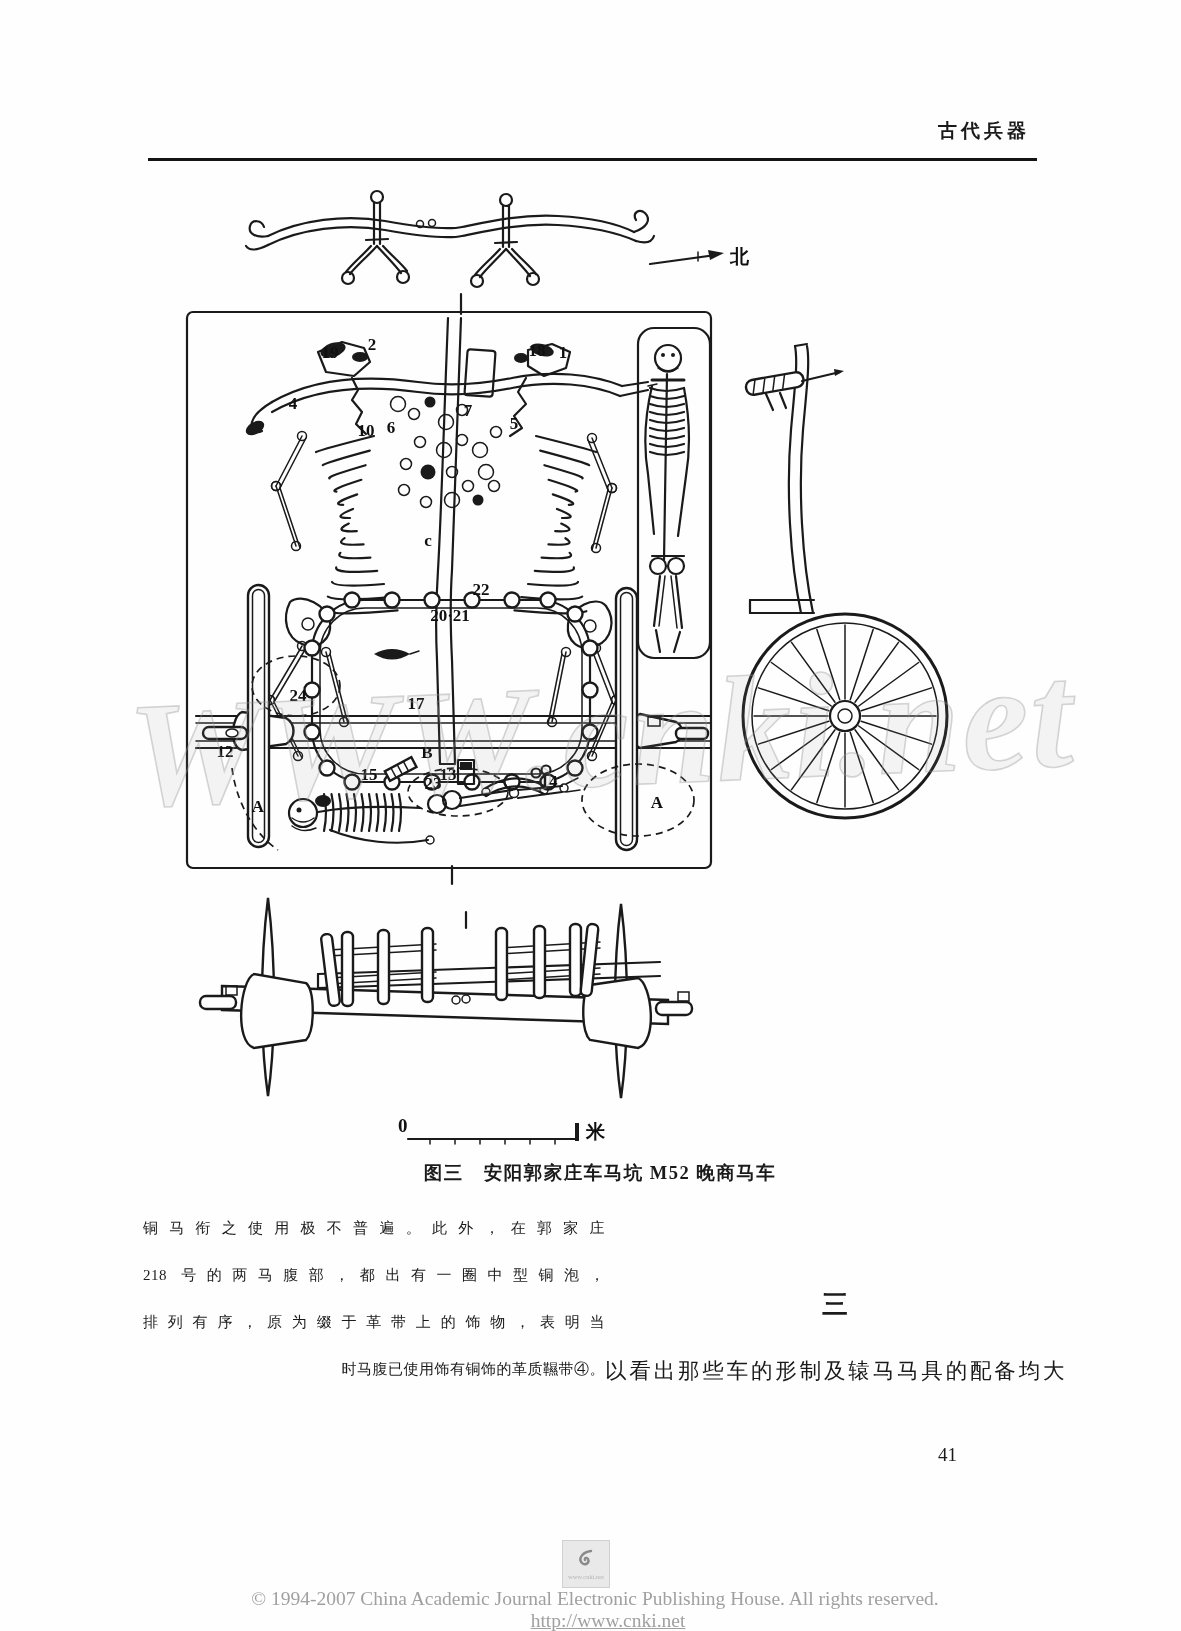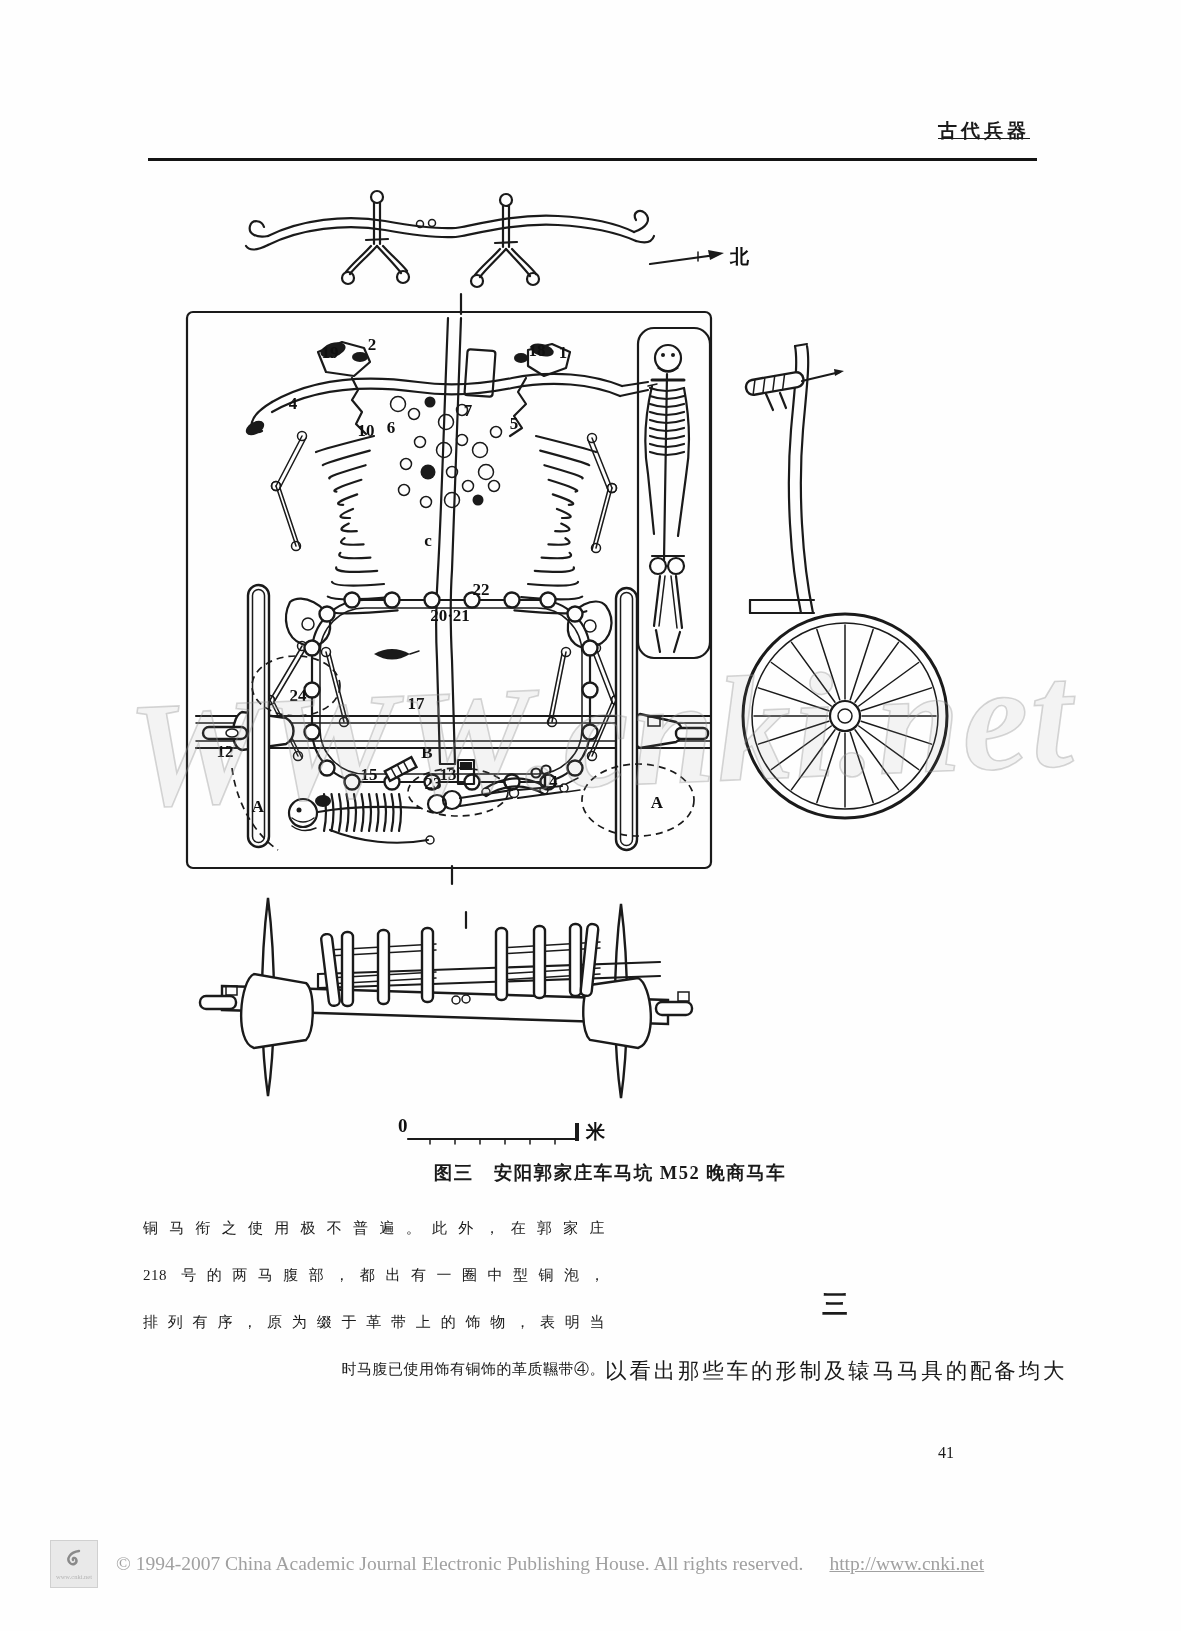--- a/index.html
+++ b/index.html
@@ -1,48 +1,48 @@
 <!DOCTYPE html>
 <html><head>
 <meta charset="utf-8">
 <style>
   html,body{margin:0;padding:0;background:#888;}
   .page{position:relative;width:1181px;height:1631px;background:#fefefe;
         font-family:"Liberation Serif","DejaVu Serif",serif;color:#1a1a1a;overflow:hidden;margin:0 auto;}
   
-  .hdr-title{position:absolute;left:938px;top:118px;font-size:19px;font-weight:bold;letter-spacing:4px;text-decoration:underline;}
+  .hdr-title{position:absolute;left:938px;top:118px;font-size:19px;font-weight:bold;letter-spacing:4px;}
   .hdr-rule{position:absolute;left:148px;top:158px;width:889px;height:3px;background:#141414;}
   
   svg.fig{position:absolute;left:0;top:0;width:1181px;height:1631px;}
   .s{stroke:#1a1a1a;fill:none;stroke-width:2.2;stroke-linecap:round;stroke-linejoin:round;}
   .s15{stroke:#1a1a1a;fill:none;stroke-width:1.5;stroke-linecap:round;}
   .s3{stroke:#1a1a1a;fill:none;stroke-width:3;stroke-linecap:round;}
   .w{fill:#fefefe;stroke:#1a1a1a;stroke-width:2.4;}
   .f{fill:#1a1a1a;stroke:none;}
   .dash{stroke:#1a1a1a;fill:none;stroke-width:1.7;stroke-dasharray:7 5;}
   .lbl{font:600 17px "Liberation Serif","DejaVu Serif",serif;fill:#101010;text-anchor:middle;}
   .cjk{font:bold 19px "Liberation Serif","DejaVu Serif",serif;fill:#101010;}
   
   .wmark{position:absolute;left:128px;top:648px;width:980px;font:italic bold 150px "Liberation Serif",serif;
          color:rgba(150,150,150,0.10);-webkit-text-stroke:1.6px rgba(150,150,150,0.38);
          transform:rotate(-2.5deg);letter-spacing:2px;pointer-events:none;white-space:nowrap;}
   
-  .caption{position:absolute;left:280px;top:1160px;width:660px;text-align:center;
+  .caption{position:absolute;left:270px;top:1160px;width:660px;text-align:center;
            font-size:18.5px;font-weight:bold;letter-spacing:1.5px;}
   
   .colL{position:absolute;left:143px;top:1205px;width:462px;font-size:15px;line-height:47px;}
   .colR{position:absolute;left:605px;top:1288px;width:460px;font-size:21.5px;line-height:47px;}
   .jline{text-align:justify;text-align-last:justify;letter-spacing:0.5px;}
   .lline{text-align:right;letter-spacing:0.5px;}
   .indent{padding-left:54px;}
   .sect{ text-align:center;font-size:26px;font-weight:bold;line-height:34px;margin-bottom:26px;}
-  .pagenum{position:absolute;left:938px;top:1444px;font-size:16px;}
+  .pagenum{position:absolute;left:938px;top:1444px;font-size:19px;}
   
   .footer{position:absolute;left:50px;top:1540px;width:1090px;display:flex;align-items:center;
-          color:#a0a0a0;font-size:19.5px;}
+          color:#a0a0a0;font-size:19.5px;flex-direction:column;}
   .logo{width:46px;height:46px;background:#e9e9e9;border:1px solid #d0d0d0;margin-right:18px;
         display:flex;flex-direction:column;align-items:center;justify-content:center;flex:0 0 auto;}
   .logo-txt{font-size:6.5px;color:#b5b5b5;line-height:7px;}
   .foot-copy{white-space:nowrap;}
   .foot-url{margin-left:26px;white-space:nowrap;text-decoration:underline;}
 </style>
 </head>
 <body>
 
 <div class="page">

